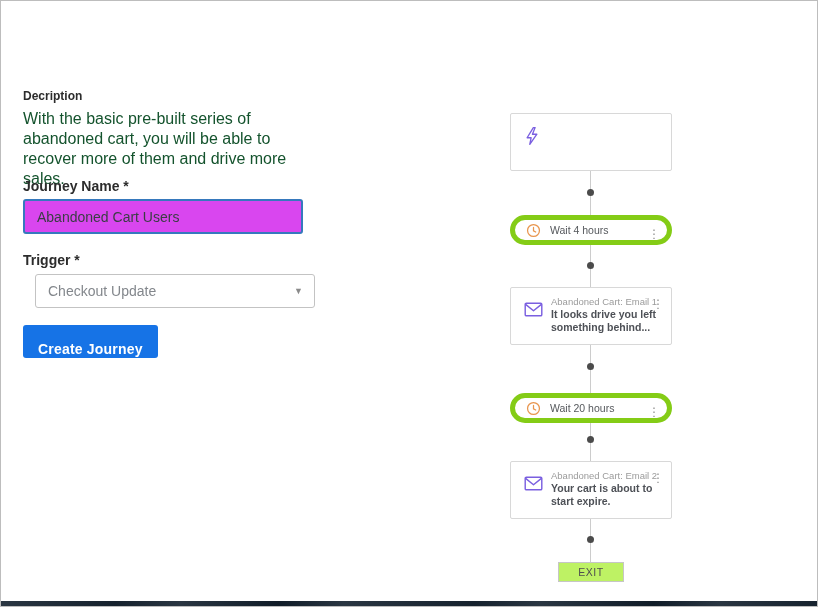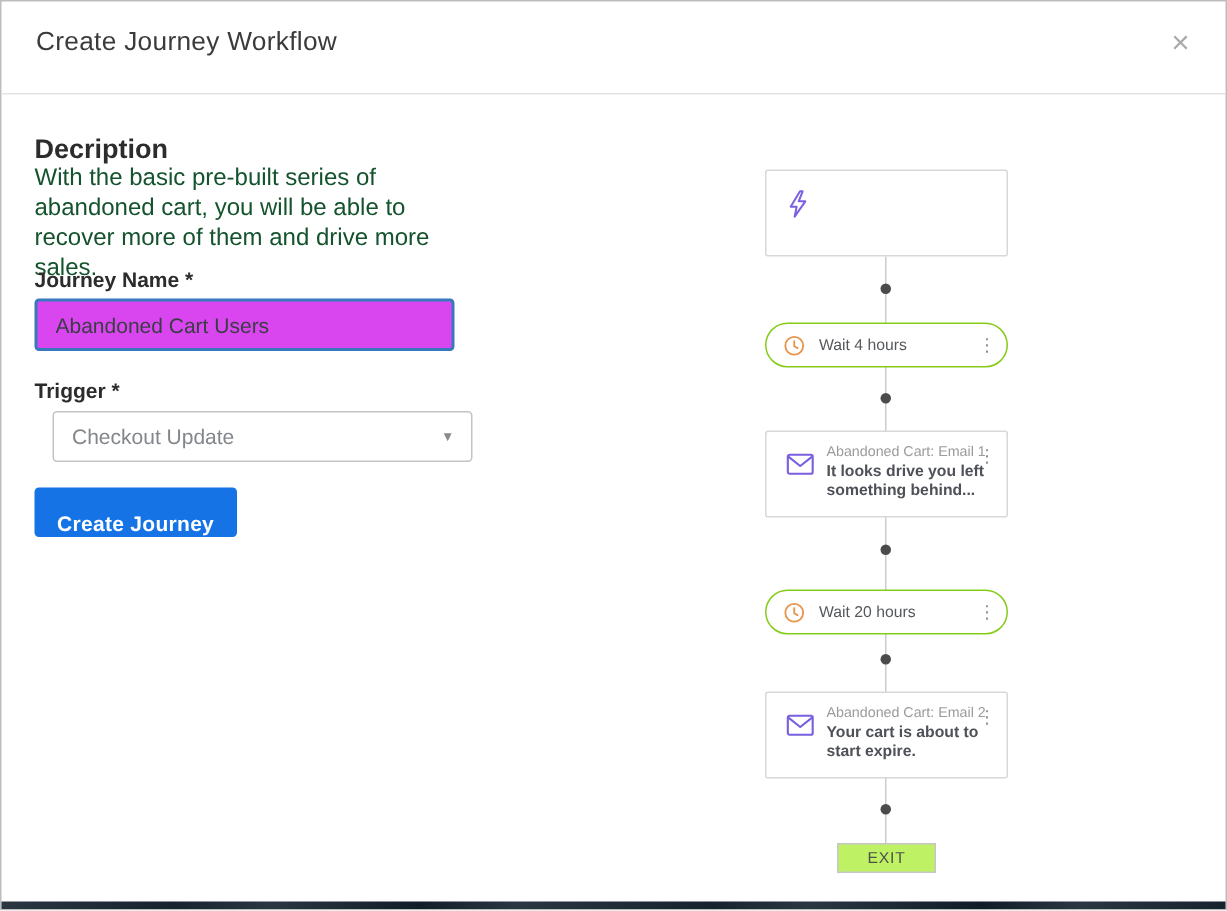--- a/index.html
+++ b/index.html
@@ -29,21 +29,21 @@
   .close-btn {
     position: absolute; right: 16px; top: 14px;
     width: 28px; height: 28px;
     font-size: 21px; line-height: 28px; text-align: center;
     color: #a9a9a9; cursor: pointer; user-select: none;
   }
   
   .form-panel { position: absolute; left: 22px; top: 88px; width: 280px; height: 300px; }
   .desc-label {
     position: absolute; top: 0; left: 0;
-    font-size: 18px; font-weight: 700; color: #2c2c2c;
+    font-size: 12px; font-weight: 700; color: #2c2c2c;
   }
   .desc-text {
     position: absolute; top: 20px; left: 0; width: 288px;
     font-size: 16px; line-height: 20px; color: #14532d;
   }
   .field-label { position: absolute; left: 0; font-size: 14px; font-weight: 700; color: #2c2c2c; }
   .journey-label { top: 89px; }
   .trigger-label { top: 163px; }
   .journey-input {
     position: absolute; top: 110px; left: 0; width: 280px; height: 35px;
@@ -92,21 +92,21 @@
   .trigger-node { top: 0; height: 58px; }
   .email-node-1 { top: 174px; height: 58px; }
   .email-node-2 { top: 348px; height: 58px; }
   .node-icon { position: absolute; left: 13px; top: 12px; }
   .email-icon-wrap { top: 14px; }
   .node-texts { position: absolute; left: 40px; top: 8px; width: 114px; }
   .node-label { font-size: 9.5px; color: #9b9b9b; margin-bottom: 1px; white-space: nowrap; }
   .node-text { font-size: 10.5px; font-weight: 700; color: #4e5157; line-height: 13px; }
   .wf-pill {
     position: absolute; left: 0; width: 162px; height: 30px;
-    background: #ffffff; border: 1px solid #84cc16; border-radius: 15px;
+    background: #ffffff; border: 5px solid #84cc16; border-radius: 15px;
     display: flex; align-items: center;
   }
   .pill-1 { top: 102px; }
   .pill-2 { top: 280px; }
   .pill-icon { margin-left: 11px; display: flex; align-items: center; }
   .pill-text { margin-left: 9px; font-size: 10.5px; color: #55585c; }
   .kebab {
     position: absolute; right: 7px;
     font-size: 12px; color: #8f8f8f; cursor: pointer;
     line-height: 12px; letter-spacing: 0;
@@ -126,24 +126,20 @@
       #2a3642 0%, #16222e 14%, #2a3642 22%, #101c28 34%, #2a3642 42%,
       #16222e 58%, #2a3642 66%, #101c28 80%, #2a3642 88%, #16222e 100%);
   }
   svg { display: block; }
 </style>
 </head>
 <body>
 
 <div class="modal">
 
-  <div class="modal-header">
-    <div class="modal-title">Create Journey Workflow</div>
-    <div class="close-btn">×</div>
-  </div>
 
   <div class="form-panel">
     <div class="desc-label">Decription</div>
     <div class="desc-text">With the basic pre-built series of abandoned cart, you will be able to recover more of them and drive more sales.</div>
 
     <div class="field-label journey-label">Journey Name *</div>
     <input class="journey-input" type="text" value="Abandoned Cart Users" style="">
 
     <div class="field-label trigger-label">Trigger *</div>
     <div class="trigger-select">

